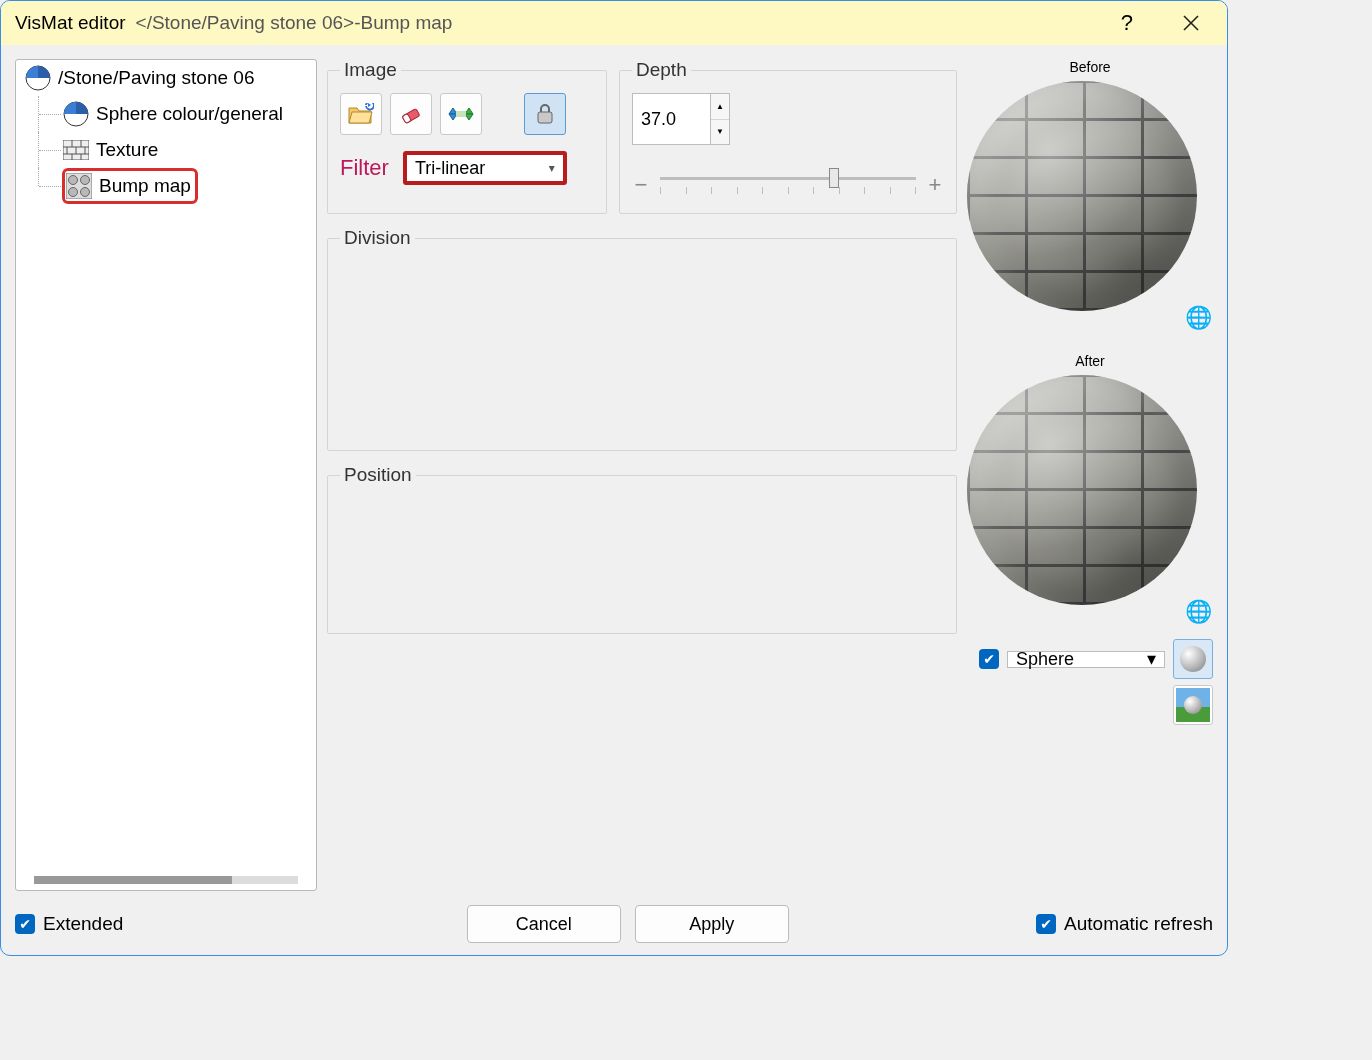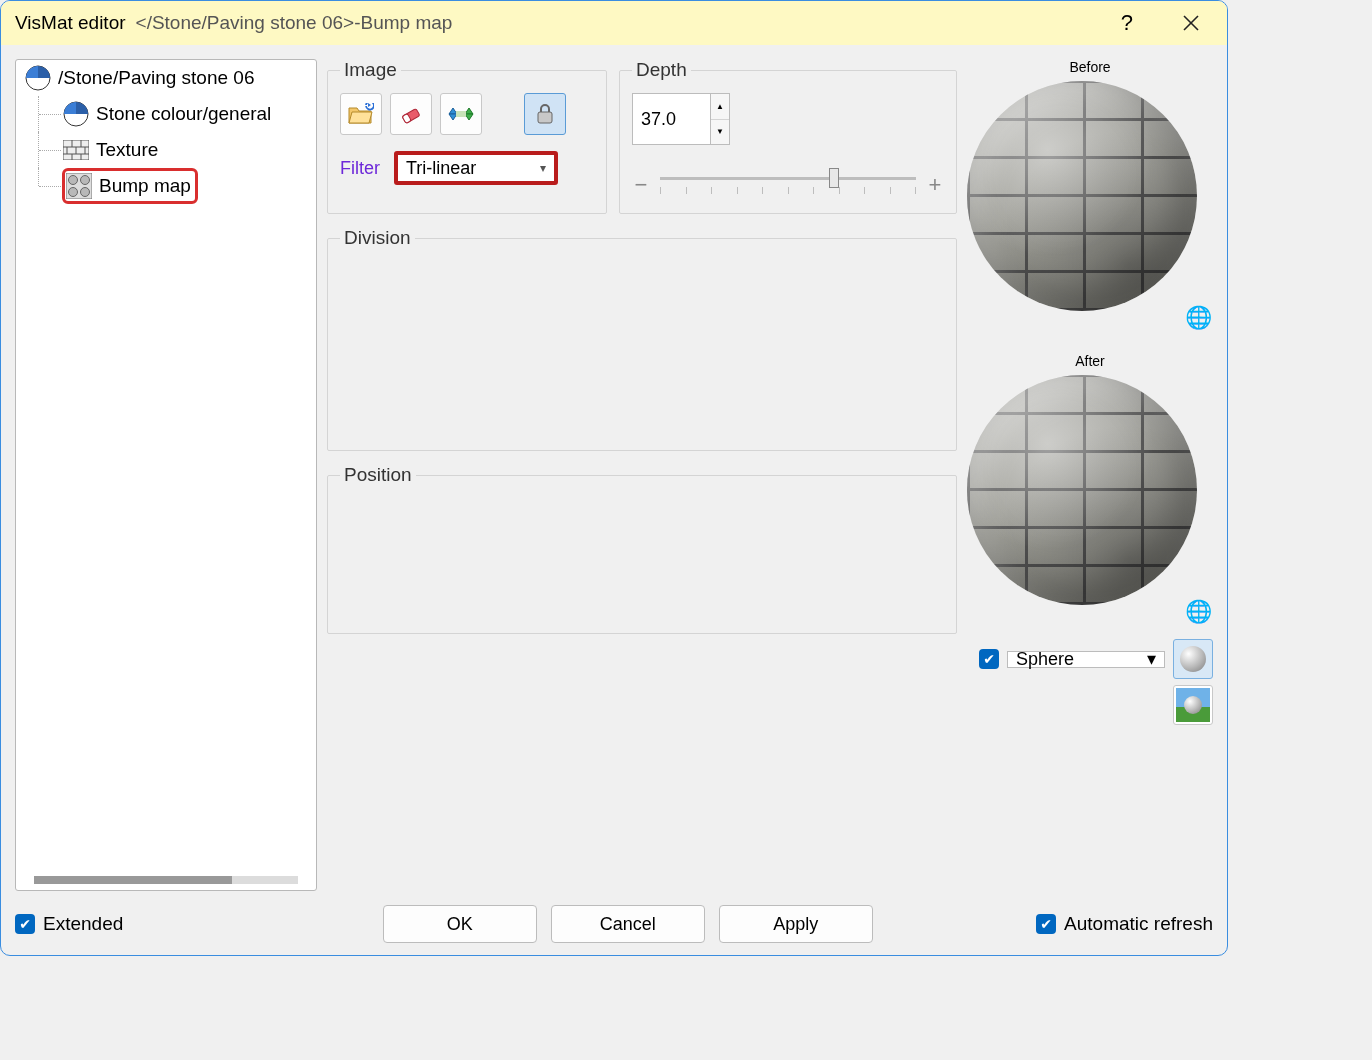--- a/index.html
+++ b/index.html
@@ -135,21 +135,21 @@
     background: #d0e3f5;
     border-color: #5a9bd6;
     margin-left: 34px;
   }
   .filter-row {
     display: flex;
     align-items: center;
     gap: 14px;
     margin-top: 16px;
   }
-  .filter-row label { font-size: 18px; color:#6d28d9; }
+  .filter-row label { font-size: 22px; color:#be185d; }
   .combo {
     height: 34px;
     background: #fff;
     border: 4px solid #b91c1c;
     border-radius: 3px;
     display: inline-flex;
     align-items: center;
     padding: 0 8px;
     width: 164px;
     justify-content: space-between;
@@ -350,21 +350,21 @@
 
       <div class="tree-row">
         <span class="lines"></span>
         <span class="tree-icon">
           <svg width="26" height="26" viewBox="0 0 26 26">
               <circle cx="13" cy="13" r="12" fill="#fff" stroke="#333"></circle>
               <path d="M13 1 A12 12 0 0 1 25 13 L13 13 Z" fill="#2b5fa8"></path>
               <path d="M1 13 A12 12 0 0 1 13 1 L13 13 Z" fill="#3b7ed6"></path>
             </svg>
         </span>
-        <span class="tree-label">Stone colour/general</span>
+        <span class="tree-label">Sphere colour/general</span>
       </div>
 
 
       <div class="tree-row">
         <span class="lines"></span>
         <span class="tree-icon">
           <svg width="26" height="20" viewBox="0 0 26 20">
               <rect x="0" y="0" width="26" height="20" fill="#eee" stroke="#555"></rect>
               <line x1="0" y1="7" x2="26" y2="7" stroke="#555"></line>
               <line x1="0" y1="14" x2="26" y2="14" stroke="#555"></line>
@@ -525,21 +525,20 @@
     </div>
 
   </div>
 
   <div class="footer">
     <div class="chk">
       <span class="check">✔</span>
       <span>Extended</span>
     </div>
     <div class="btns">
-      <button>OK</button>
       <button>Cancel</button>
       <button>Apply</button>
     </div>
     <div class="chk-right">
       <span class="check">✔</span>
       <span>Automatic refresh</span>
     </div>
   </div>
 
 </div>

